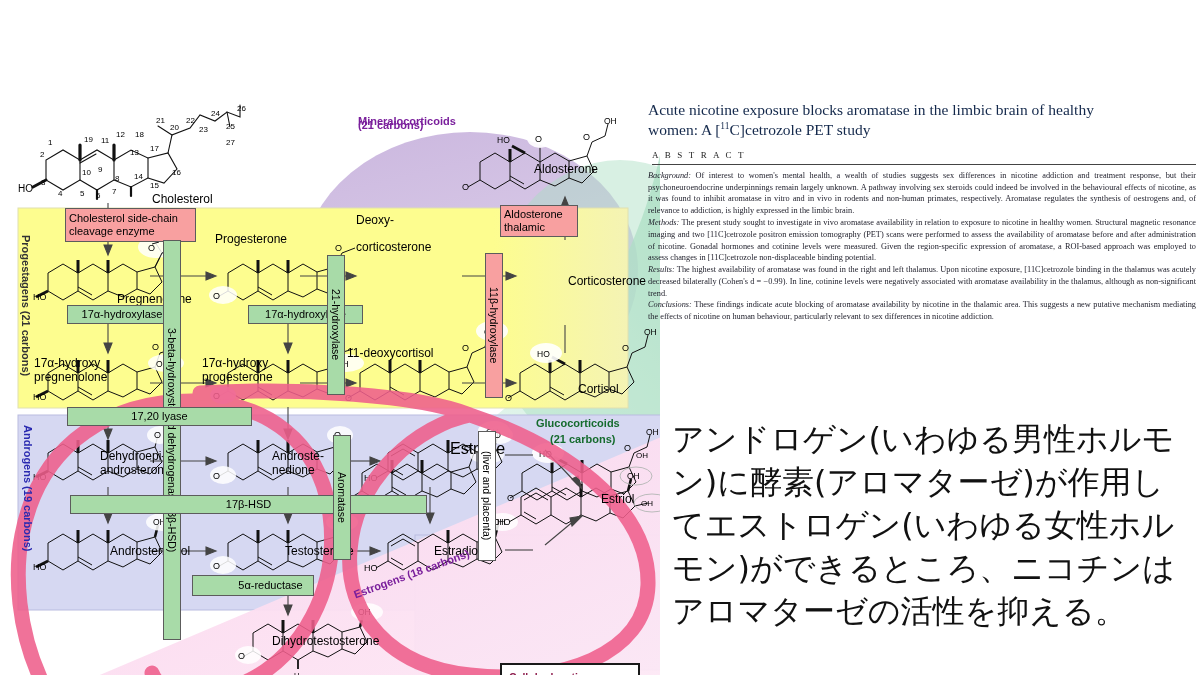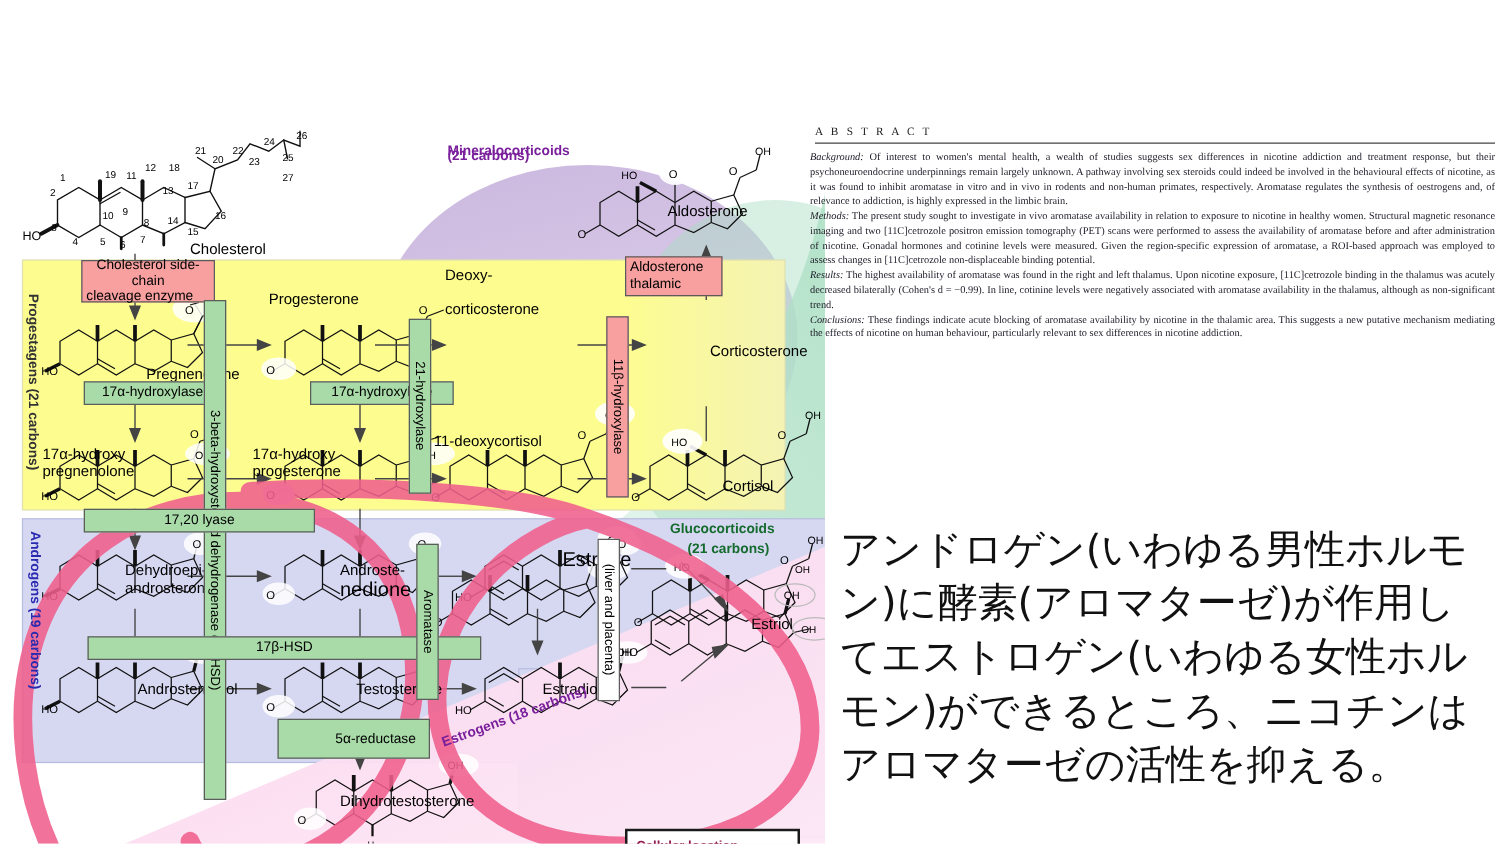--- a/index.html
+++ b/index.html
@@ -562,37 +562,37 @@
     <div class="dgm-txt" style="left:202px;top:276px;font-size:12px;">progesterone</div>
     <div class="dgm-txt" style="left:356px;top:119px;font-size:12px;text-align:right;">Deoxy-</div>
     <div class="dgm-txt" style="left:356px;top:146px;font-size:12px;">corticosterone</div>
     <div class="dgm-txt" style="left:347px;top:252px;font-size:12px;">11-deoxycortisol</div>
     <div class="dgm-txt" style="left:568px;top:180px;font-size:12px;">Corticosterone</div>
     <div class="dgm-txt" style="left:578px;top:288px;font-size:12px;">Cortisol</div>
     <div class="dgm-txt" style="left:534px;top:68px;font-size:12px;">Aldosterone</div>
     <div class="dgm-txt" style="left:100px;top:355px;font-size:12px;">Dehydroepi-</div>
     <div class="dgm-txt" style="left:100px;top:369px;font-size:12px;">androsterone</div>
     <div class="dgm-txt" style="left:272px;top:355px;font-size:12px;">Androste-</div>
-    <div class="dgm-txt" style="left:272px;top:369px;font-size:16px;">nedione</div>
+    <div class="dgm-txt" style="left:272px;top:369px;font-size:12px;">nedione</div>
     <div class="dgm-txt" style="left:110px;top:450px;font-size:12px;">Androstenediol</div>
     <div class="dgm-txt" style="left:285px;top:450px;font-size:12px;">Testosterone</div>
     <div class="dgm-txt" style="left:272px;top:540px;font-size:12px;">Dihydrotestosterone</div>
     <div class="dgm-txt" style="left:430px;top:345px;font-size:16px;margin-left:20px;">Estrone</div>
     <div class="dgm-txt" style="left:434px;top:450px;font-size:12px;">Estradiol</div>
     <div class="dgm-txt" style="left:601px;top:398px;font-size:12px;">Estriol</div>
 
     <div class="grp vert" style="left:20px;top:140px;height:168px;color:#333;">Progestagens (21 carbons)</div>
     <div class="grp vert" style="left:22px;top:330px;height:170px;color:#2a2ab0;">Androgens (19 carbons)</div>
     <div class="grp" style="left:358px;top:8px;color:#7a1f9c;margin-top:12px;">Mineralocorticoids</div>
     <div class="grp" style="left:358px;top:24px;color:#7a1f9c;">(21 carbons)</div>
     <div class="grp" style="left:536px;top:322px;color:#156b2e;">Glucocorticoids</div>
     <div class="grp" style="left:550px;top:338px;color:#156b2e;">(21 carbons)</div>
     <div class="grp" style="left:352px;top:494px;color:#7a1f9c;transform:rotate(-20deg);transform-origin:left top;">Estrogens (18 carbons)</div>
 
-    <div class="enz mito" style="left:65px;top:113px;width:107px;height:34px;flex-direction:column;align-items:flex-start;justify-content:center;">
+    <div class="enz mito" style="left:65px;top:113px;width:131px;height:34px;flex-direction:column;align-items:flex-start;justify-content:center;">
       <span>Cholesterol side-chain</span>
       <span>cleavage enzyme</span>
     </div>
 
     <div class="enz ser" style="left:67px;top:210px;width:110px;height:19px;">17α-hydroxylase</div>
 
     <div class="enz ser" style="left:248px;top:210px;width:115px;height:19px;">17α-hydroxylase</div>
 
     <div class="enz ser vert" style="left:163px;top:145px;width:18px;height:400px;font-size:10.5px;">3-beta-hydroxysteroid dehydrogenase (3β-HSD)</div>
 
@@ -600,38 +600,42 @@
 
     <div class="enz ser vert" style="left:327px;top:160px;width:18px;height:140px;font-size:10.5px;">21-hydroxylase</div>
 
     <div class="enz mito vert" style="left:485px;top:158px;width:18px;height:145px;font-size:10.5px;">11β-hydroxylase</div>
 
     <div class="enz mito" style="left:500px;top:110px;width:78px;height:32px;flex-direction:column;align-items:flex-start;justify-content:center;">
       <span>Aldosterone</span>
       <span>thalamic</span>
     </div>
 
-    <div class="enz ser" style="left:70px;top:414px;width:315px;height:19px;">17β-HSD</div>
+    <div class="enz ser" style="left:70px;top:400px;width:357px;height:19px;">17β-HSD</div>
 
     <div class="enz ser vert" style="left:333px;top:340px;width:18px;height:125px;font-size:10.5px;">Aromatase</div>
 
-    <div class="enz ser" style="left:222px;top:480px;width:122px;height:32px;padding-left:38px;">5α-reductase</div>
+    <div class="enz ser" style="left:192px;top:480px;width:122px;height:21px;padding-left:38px;">5α-reductase</div>
 
     <div class="enz plain vert" style="left:478px;top:336px;width:18px;height:130px;font-size:10.5px;">(liver and placenta)</div>
 
     <div id="legend">
       <div class="lg-title">
         <div>Cellular location</div>
 
       </div>
 
     </div>
   </div>
 
   <div id="paper">
+    <div class="paper-title">
+      <span>Acute nicotine exposure blocks aromatase in the limbic brain of healthy</span><br>
+      <span>women: A [</span><sup>11</sup><span>C]cetrozole PET study</span>
+    </div>
     <div class="abs-head">A B S T R A C T</div>
     <div class="abs-rule"></div>
     <div class="abs-body">
       <p><i>Background:</i><span> Of interest to women's mental health, a wealth of studies suggests sex differences in nicotine addiction and treatment response, but their psychoneuroendocrine underpinnings remain largely unknown. A pathway involving sex steroids could indeed be involved in the behavioural effects of nicotine, as it was found to inhibit aromatase in vitro and in vivo in rodents and non-human primates, respectively. Aromatase regulates the synthesis of oestrogens and, of relevance to addiction, is highly expressed in the limbic brain.</span></p>
       <p><i>Methods:</i><span> The present study sought to investigate in vivo aromatase availability in relation to exposure to nicotine in healthy women. Structural magnetic resonance imaging and two [11C]cetrozole positron emission tomography (PET) scans were performed to assess the availability of aromatase before and after administration of nicotine. Gonadal hormones and cotinine levels were measured. Given the region-specific expression of aromatase, a ROI-based approach was employed to assess changes in [11C]cetrozole non-displaceable binding potential.</span></p>
       <p><i>Results:</i><span> The highest availability of aromatase was found in the right and left thalamus. Upon nicotine exposure, [11C]cetrozole binding in the thalamus was acutely decreased bilaterally (Cohen's d = −0.99). In line, cotinine levels were negatively associated with aromatase availability in the thalamus, although as non-significant trend.</span></p>
       <p><i>Conclusions:</i><span> These findings indicate acute blocking of aromatase availability by nicotine in the thalamic area. This suggests a new putative mechanism mediating the effects of nicotine on human behaviour, particularly relevant to sex differences in nicotine addiction.</span></p>
     </div>
   </div>
 

